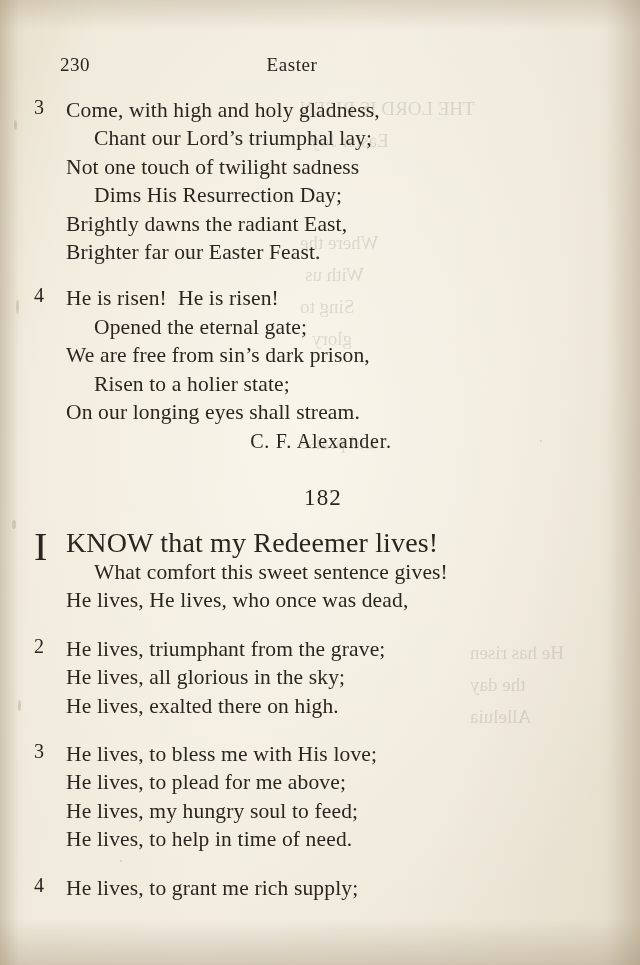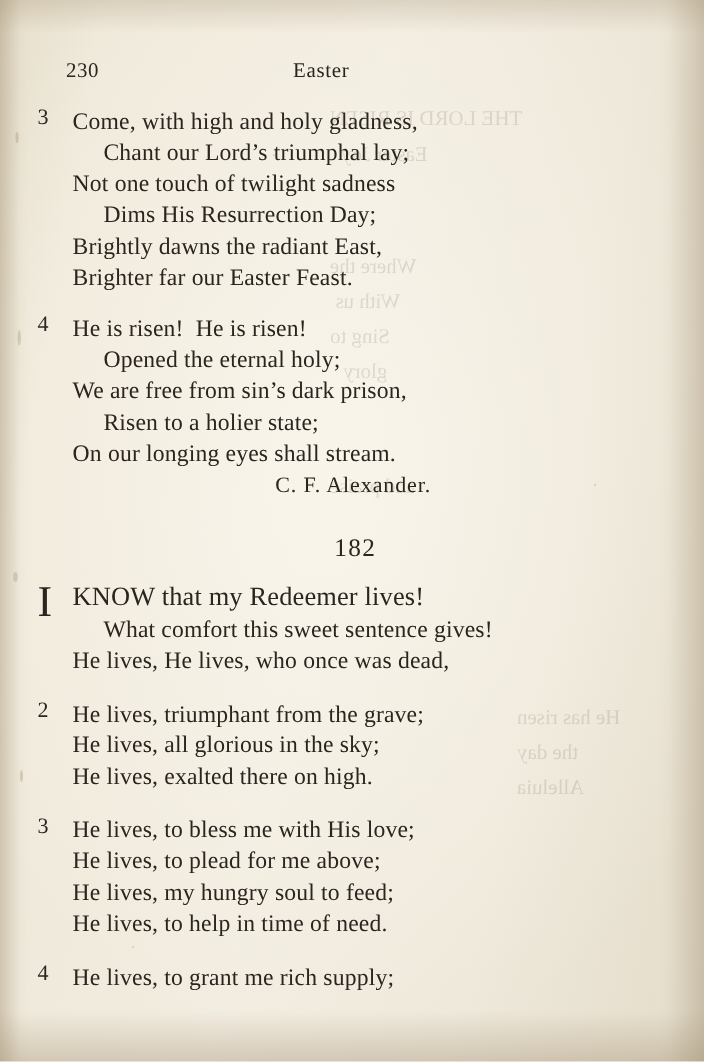--- a/index.html
+++ b/index.html
@@ -154,21 +154,21 @@
   .dropcap {
     position: absolute;
     left: -24px;
     top: 0px;
     font-size: 40px;
     line-height: 36px;
     font-family: "Liberation Serif", serif;
   }
 
   .smallcaps-first {
-    font-size: 24px;
+    font-size: 28px;
   }
 </style>
 </head>
 <body>
 
 <div class="page"></div>
 
 <div>
   <div class="bleed" style="left:300px; top:96px;">THE LORD IS RISEN</div>
   <div class="bleed" style="left:310px; top:128px;">Easter Joy</div>
@@ -210,21 +210,21 @@
         <div class="line indent">Dims His Resurrection Day;</div>
         <div class="line">Brightly dawns the radiant East,</div>
         <div class="line">Brighter far our Easter Feast.</div>
       </div>
     </div>
 
     <div class="stanza" style="margin-bottom:4px;">
       <span class="stanza-num">4</span>
       <div class="stanza-body">
         <div class="line">He is risen!  He is risen!</div>
-        <div class="line indent">Opened the eternal holy;</div>
+        <div class="line indent">Opened the eternal gate;</div>
         <div class="line">We are free from sin’s dark prison,</div>
         <div class="line indent">Risen to a holier state;</div>
         <div class="line">On our longing eyes shall stream.</div>
       </div>
     </div>
 
     <div class="attribution">C.  F.  Alexander.</div>
 
     <div class="hymn-number">182</div>
 

